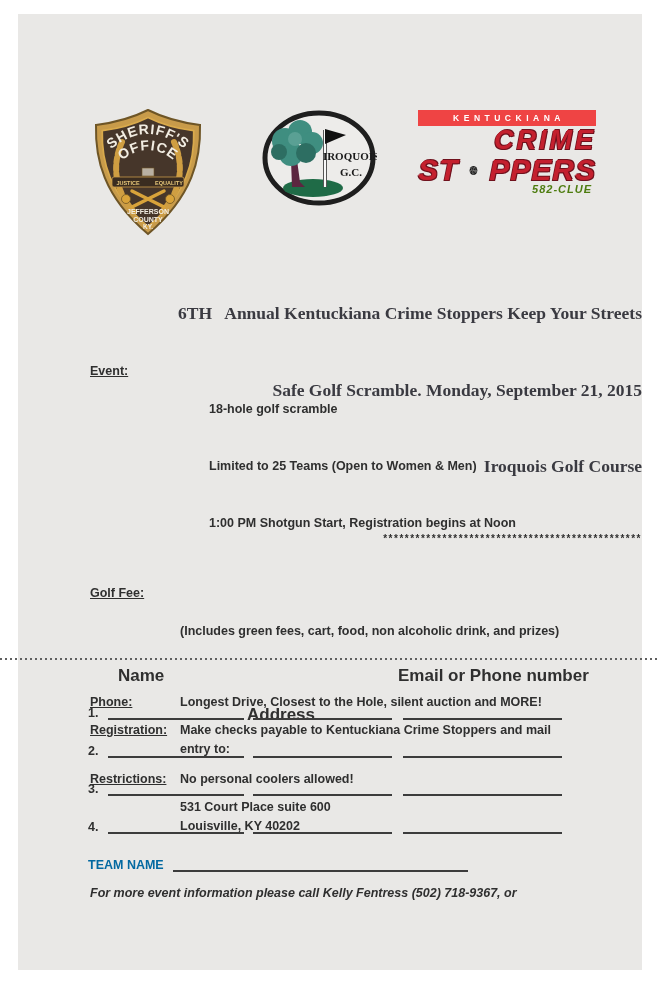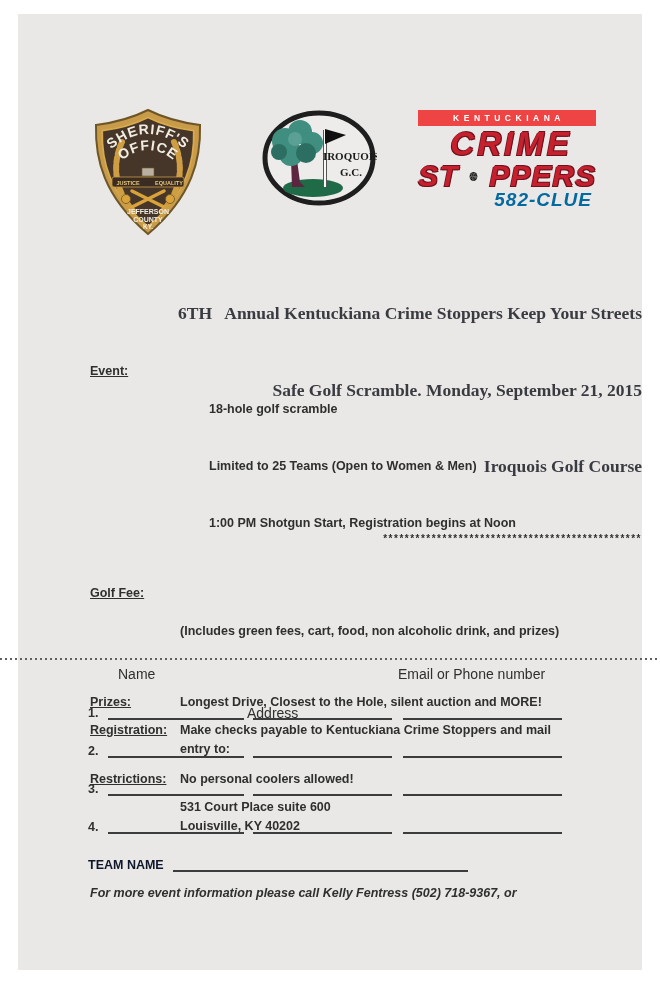--- a/index.html
+++ b/index.html
@@ -6,28 +6,28 @@
     font-family:"Liberation Sans",sans-serif;}
   .page{position:absolute;left:18px;top:14px;width:624px;height:956px;background:#e9e8e6;}
 
   
   .logo-row{position:absolute;top:0;left:0;width:100%;}
   .sheriff{position:absolute;left:70px;top:92px;width:120px;height:132px;}
   .iroquois{position:absolute;left:237px;top:94px;width:122px;height:104px;}
   .cs{position:absolute;left:400px;top:96px;width:178px;}
   .cs-bar{background:#ef4444;color:#ffffff;font-size:8.5px;font-weight:bold;
     letter-spacing:4.5px;text-align:center;padding:3px 0 3px 4px;}
-  .cs-crime{color:#c4202e;font-style:italic;font-weight:900;font-size:33px;line-height:1.0;
-    letter-spacing:3px;text-align:center;padding-left:8px;margin-top:1px;
+  .cs-crime{color:#c4202e;font-style:italic;font-weight:900;font-size:27px;line-height:1.0;
+    letter-spacing:3px;text-align:right;padding-left:8px;margin-top:1px;
     text-shadow:1px 1px 0 #70111d,-1px 1px 0 #70111d,1px -1px 0 #70111d;}
   .cs-stoppers{display:flex;align-items:center;color:#c4202e;font-style:italic;font-weight:900;
     font-size:30px;line-height:1.0;letter-spacing:1px;margin-top:1px;
     text-shadow:1px 1px 0 #70111d,-1px 1px 0 #70111d,1px -1px 0 #70111d;gap:12px;}
   .cs-stoppers svg{margin:0 -1px;}
-  .cs-phone{color:#0369a1;font-style:italic;font-weight:900;font-size:19px;
+  .cs-phone{color:#4d7c0f;font-style:italic;font-weight:900;font-size:11px;
     text-align:right;padding-right:4px;margin-top:-2px;letter-spacing:1px;}
 
   
   .title{position:absolute;left:0;top:236px;width:100%;text-align:right;
     font-family:"Liberation Serif",serif;font-weight:bold;font-size:17.5px;
     line-height:25.5px;color:#3a3a41;white-space:pre-wrap;}
   .stars{font-size:10px;letter-spacing:1.5px;line-height:13px;margin-top:1px;
     font-family:"Liberation Sans",sans-serif;color:#2e2e2e;font-weight:bold;}
 
   
@@ -38,28 +38,28 @@
   .dval{flex:1;white-space:pre-wrap;}
   .dval sup{font-size:8px;}
   .addr{margin-left:90px;}
   .mb13{margin-bottom:13px;gap:29px;} .mb14{margin-bottom:14px;} .mb9{margin-bottom:9px;}
   .mb11{margin-bottom:11px;} .mb10{margin-bottom:10px;}
   .contact{font-style:italic;white-space:pre-wrap;line-height:19px;}
 
   
   .cutline{position:absolute;left:0;top:658px;width:660px;height:2px;
     background:repeating-linear-gradient(90deg,#606060 0 2px,transparent 2px 5px);}
-  .fheader{position:absolute;font-size:14px;font-weight:normal;color:#2f2f2f;}
+  .fheader{position:absolute;font-size:17px;font-weight:bold;color:#2f2f2f;}
   .form-row{position:absolute;left:70px;width:474px;display:flex;align-items:flex-end;height:17px;
     font-size:12.5px;font-weight:bold;color:#2f2f2f;}
   .rnum{flex:0 0 20px;}
   .blank{border-bottom:2px solid #3c3c3c;height:15px;}
   .b1{width:136px;margin-right:9px;} .b2{width:139px;margin-right:11px;} .b3{flex:1;}
   .team-row{position:absolute;left:70px;top:841px;display:flex;align-items:flex-end;height:17px;
-    font-size:12.5px;font-weight:bold;color:#0f172a;}
+    font-size:12.5px;font-weight:bold;color:#0369a1;}
   .team-blank{width:295px;margin-left:9px;border-bottom:2px solid #3c3c3c;height:15px;}
 </style>
 </head>
 <body>
 
 <div class="page">
 
   <div class="logo-row">
 
     <svg class="sheriff" viewBox="0 0 120 132">
@@ -149,21 +149,21 @@
     </div>
 
     <div class="drow mb14">
       <div class="dlabel">Golf Fee:</div>
       <div class="dval">
         <div>(Includes green fees, cart, food, non alcoholic drink, and prizes)</div>
       </div>
     </div>
 
     <div class="drow mb9">
-      <div class="dlabel">Prizes:</div>
+      <div class="dlabel">Phone:</div>
       <div class="dval">Longest Drive, Closest to the Hole, silent auction and MORE!</div>
     </div>
 
     <div class="drow mb11">
       <div class="dlabel">Registration:</div>
       <div class="dval">Make checks payable to Kentuckiana Crime Stoppers and mail entry to:</div>
     </div>
 
     <div class="drow mb9">
       <div class="dlabel">Restrictions:</div>

